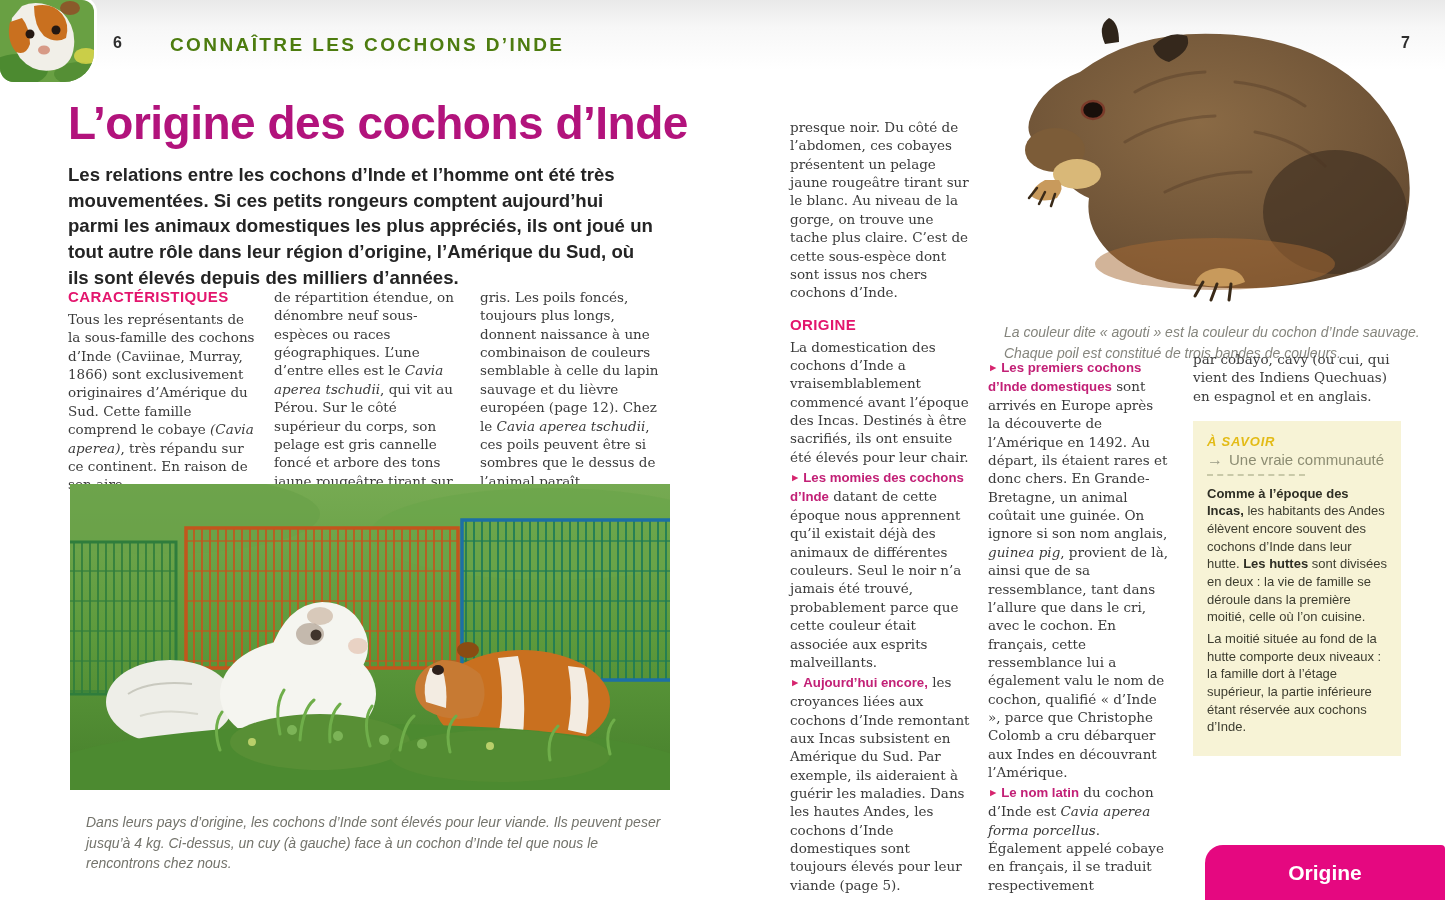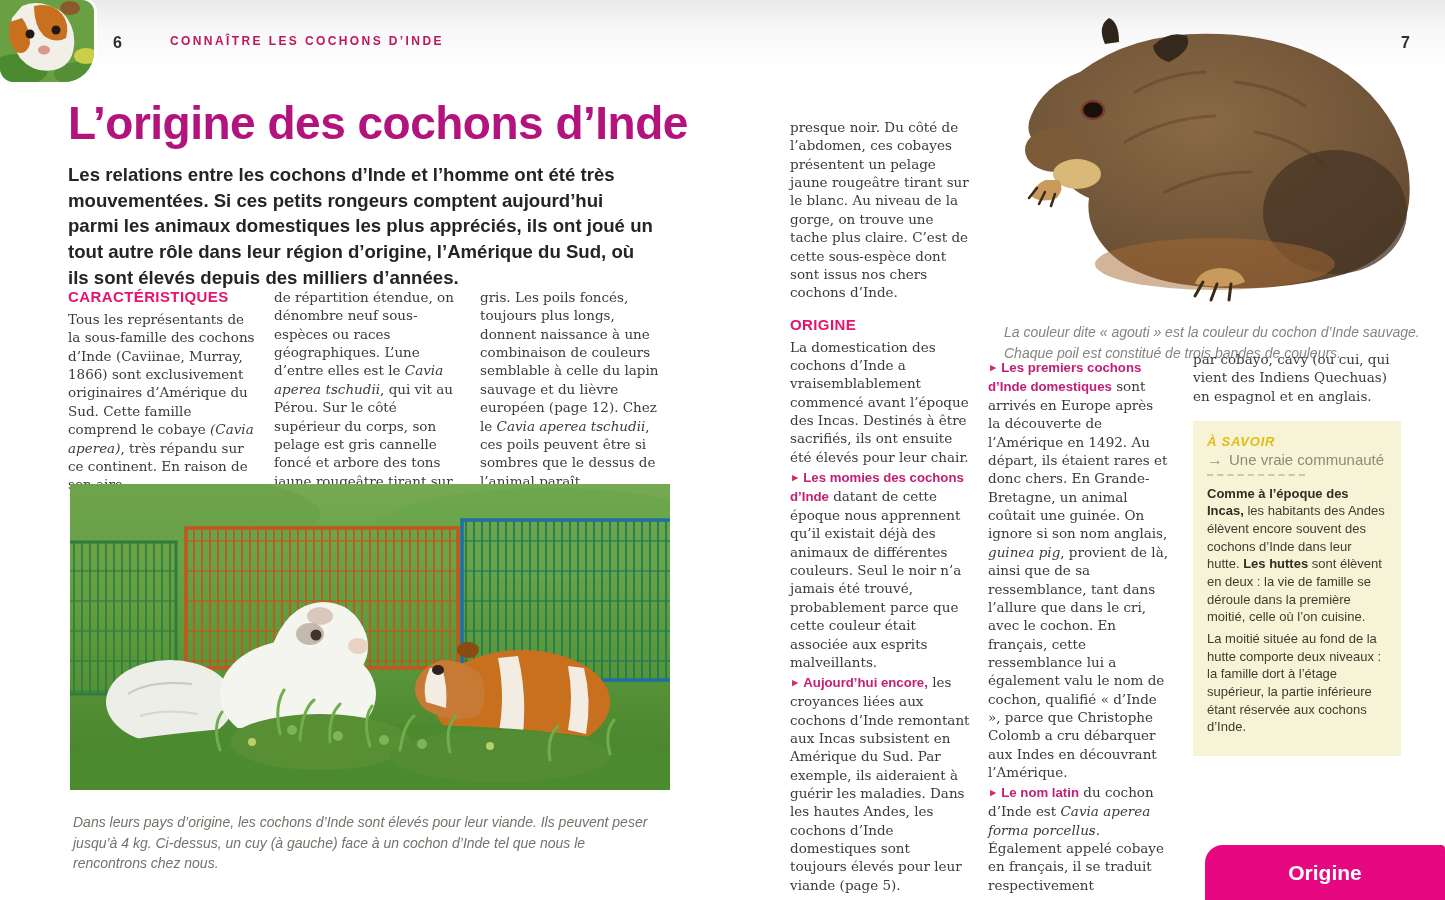--- a/index.html
+++ b/index.html
@@ -5,37 +5,37 @@
   html,body{margin:0;padding:0;width:1445px;height:900px;overflow:hidden;
     background:linear-gradient(180deg,#e9e9e9 0px,#f7f7f7 28px,#ffffff 70px);
     font-family:"Liberation Sans",sans-serif;}
   #spread{position:relative;width:1445px;height:900px;}
   .abs{position:absolute;}
 
   
   .thumb{left:0;top:0;width:94px;height:82px;border-radius:0 12px 30px 14px;overflow:hidden;
     box-shadow:0 0 0 3px #ffffff;}
   .pagenum{font-weight:700;font-size:16px;color:#2e2e2e;}
-  .runhead{left:170px;top:34px;font-weight:700;font-size:12px;letter-spacing:2.4px;color:#be185d;}
+  .runhead{left:170px;top:34px;font-weight:700;font-size:19px;letter-spacing:2.4px;color:#4d7c0f;}
 
   
   .title{left:68px;top:96px;width:680px;font-weight:700;font-size:46px;letter-spacing:-0.5px;color:#b2137c;}
   .intro{left:68px;top:162px;width:585px;font-weight:700;font-size:18.6px;line-height:1.38;color:#242424;margin:0;}
   .colrow{left:68px;top:288px;width:602px;display:flex;gap:16px;}
   .col{flex:1;min-width:0;}
   .shead{font-family:"Liberation Sans",sans-serif;font-weight:700;font-size:15px;letter-spacing:.4px;color:#e3156d;margin:0 0 5px 0;}
   .body{font-family:"DejaVu Serif",serif;font-size:13.5px;line-height:1.36;color:#3b3b3b;margin:0 0 2px 0;}
   .s-i{font-style:italic;}
   .s-b{font-weight:700;}
   .s-lead{font-family:"Liberation Sans",sans-serif;font-weight:700;font-size:13.2px;color:#c22076;}
   .s-bul{font-family:"Liberation Sans",sans-serif;font-weight:700;font-size:10.5px;color:#d6246e;vertical-align:1px;}
 
   .photoL{left:70px;top:484px;width:600px;height:306px;overflow:hidden;background:#5d9a3c;}
   .caption{font-style:italic;font-size:14px;line-height:1.48;color:#73736b;margin:16px;}
-  .capL{left:57px;top:796px;width:580px;}
+  .capL{left:70px;top:796px;width:580px;}
 
   
   .photoR{left:985px;top:2px;width:452px;height:300px;}
   .capR{left:988px;top:306px;width:432px;color:#85857d;}
   .rcol1{left:790px;top:118px;width:180px;}
   .rcol2{left:988px;top:358px;width:180px;}
   .rcol3{left:1193px;top:350px;width:208px;}
   .oshead{margin-top:14px;}
 
   
@@ -216,20 +216,20 @@
 
   <div class="abs rcol3">
     <p class="body"><span>par cobayo, cavy (ou cui, qui vient des Indiens Quechuas) en espagnol et en anglais.</span></p>
     <div class="sidebar">
       <div class="sb-kicker">À SAVOIR</div>
       <div class="sb-titlerow">
         <span class="sb-arrow">→</span>
         <span class="sb-title">Une vraie communauté</span>
       </div>
       <div class="sb-dash"></div>
-      <p class="sb-p"><span class="s-b">Comme à l’époque des Incas,</span><span> les habitants des Andes élèvent encore souvent des cochons d’Inde dans leur hutte. </span><span class="s-b">Les huttes</span><span> sont élèvent en deux : la vie de famille se déroule dans la première moitié, celle où l’on cuisine.</span></p>
+      <p class="sb-p"><span class="s-b">Comme à l’époque des Incas,</span><span> les habitants des Andes élèvent encore souvent des cochons d’Inde dans leur hutte. </span><span class="s-b">Les huttes</span><span> sont divisées en deux : la vie de famille se déroule dans la première moitié, celle où l’on cuisine.</span></p>
       <p class="sb-p"><span>La moitié située au fond de la hutte comporte deux niveaux : la famille dort à l’étage supérieur, la partie inférieure étant réservée aux cochons d’Inde.</span></p>
     </div>
   </div>
 
   <div class="abs tab">Origine</div>
 
 </div>
 
 </body></html>

